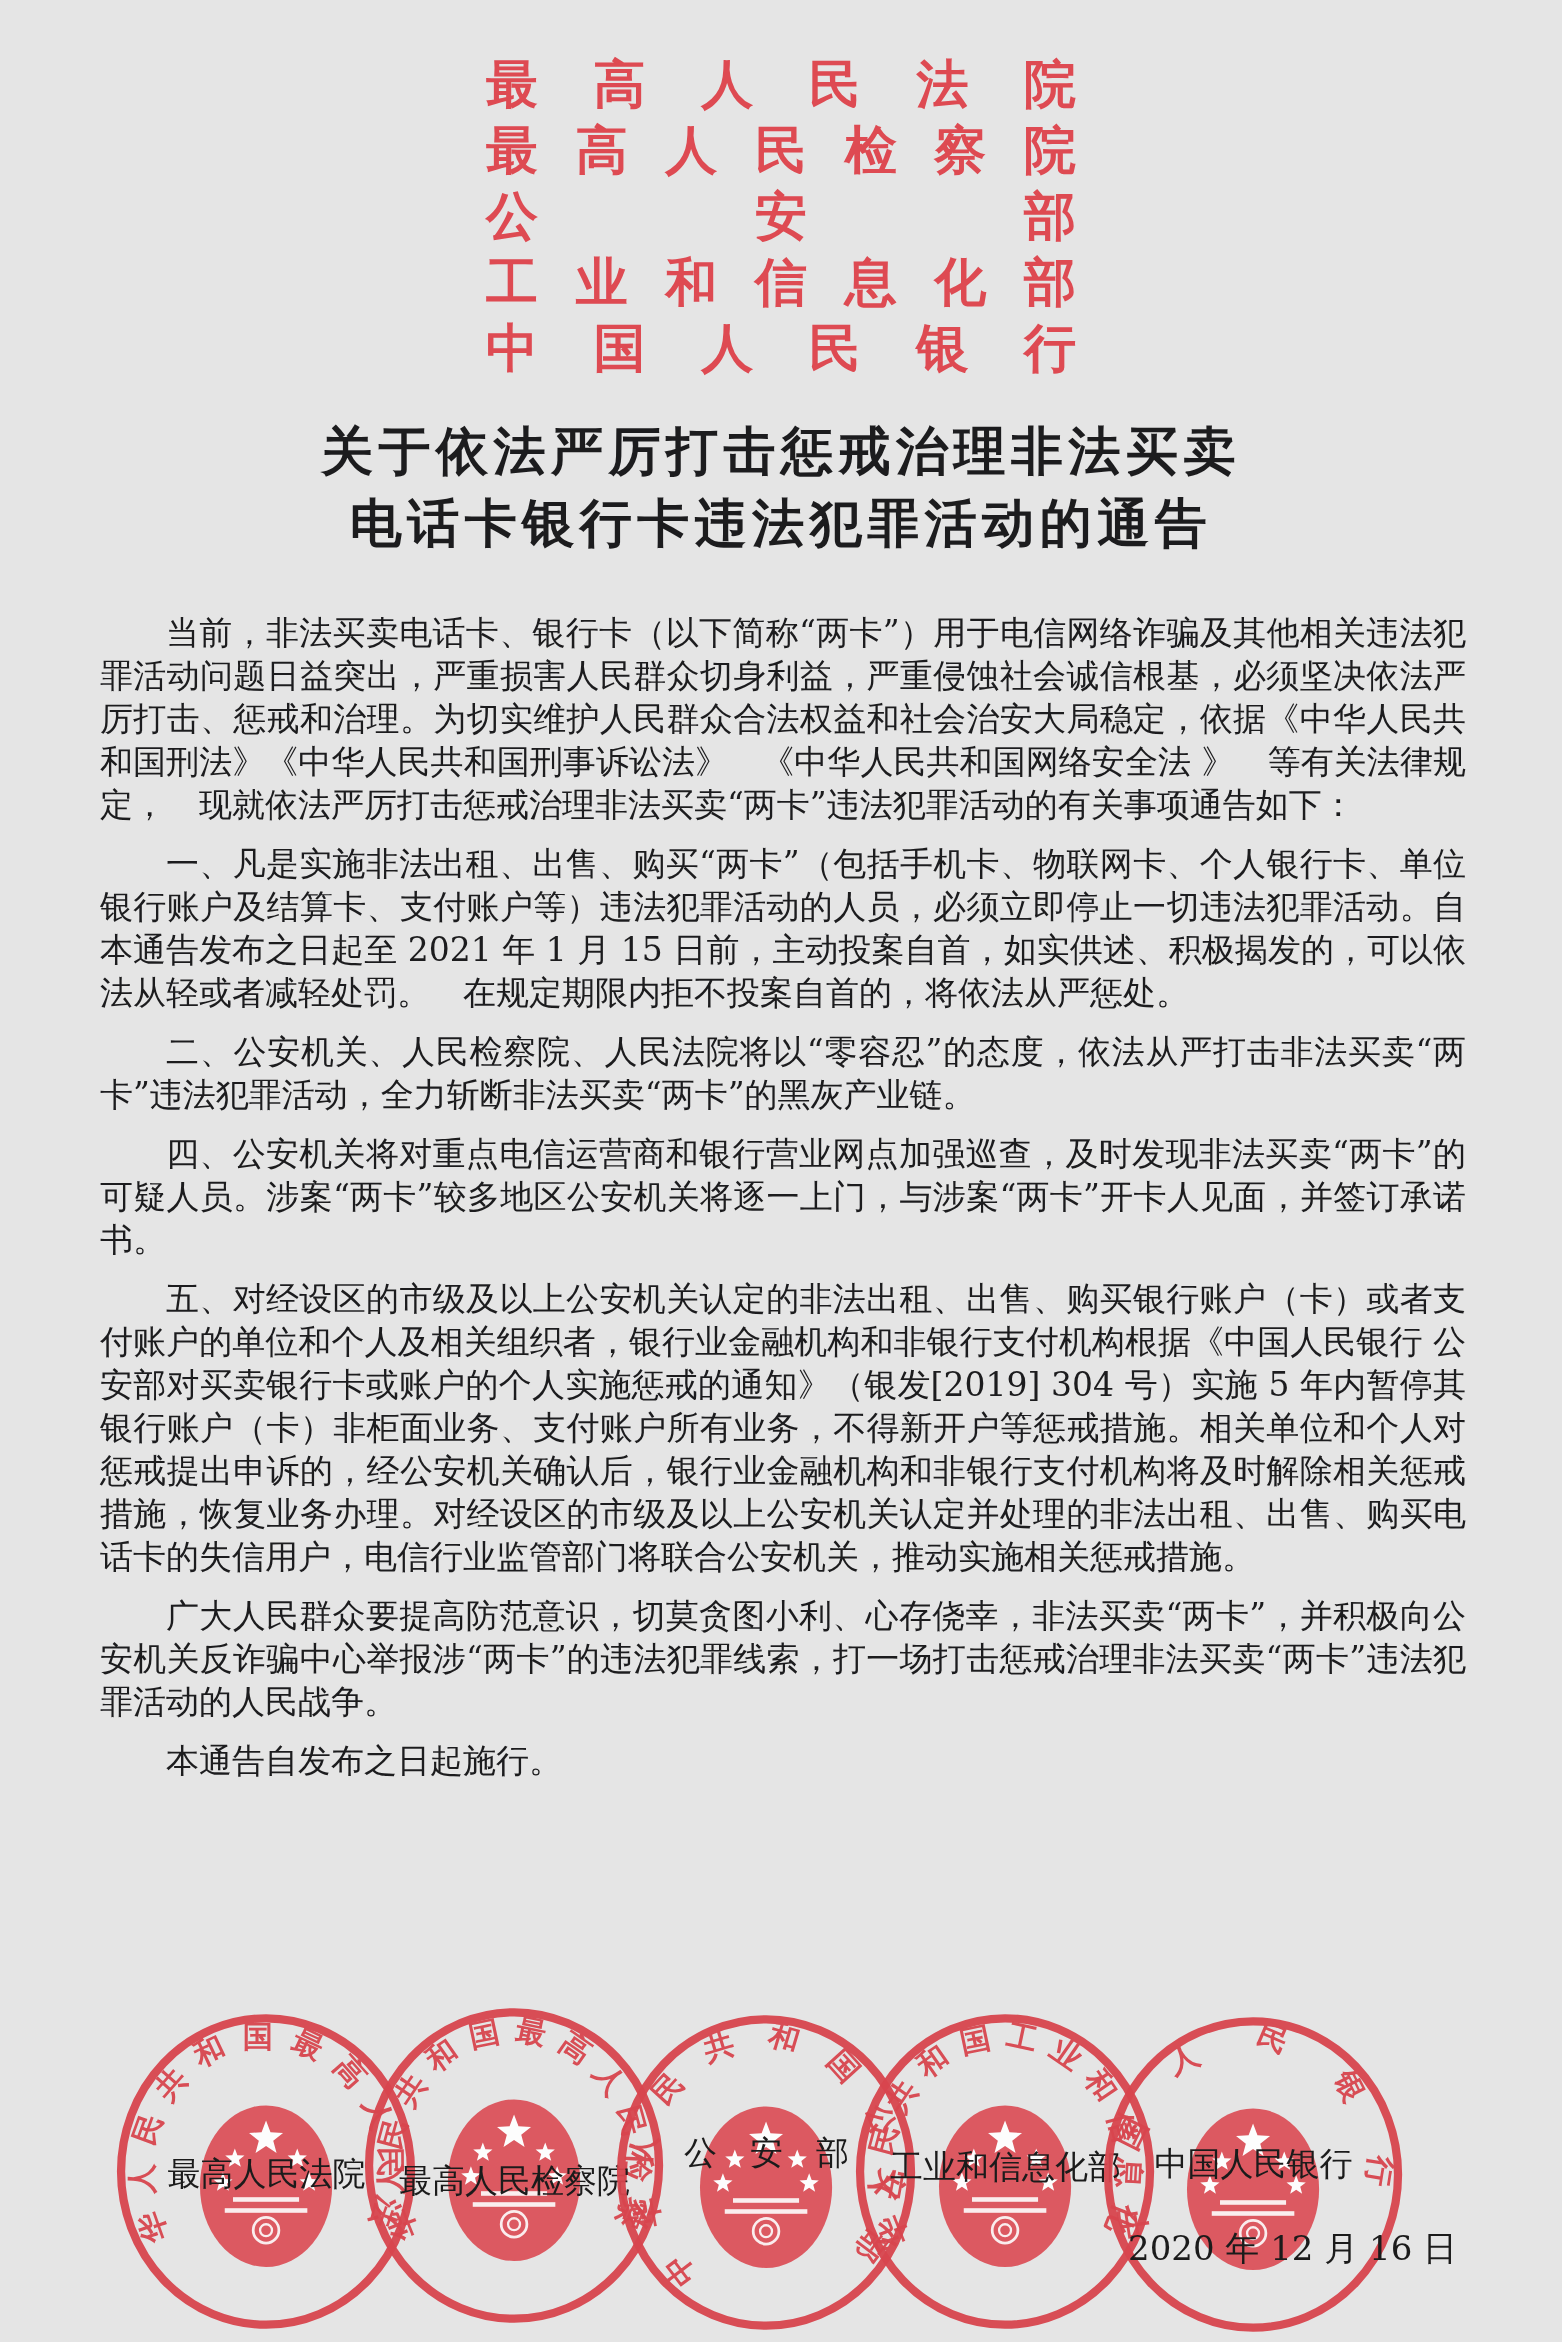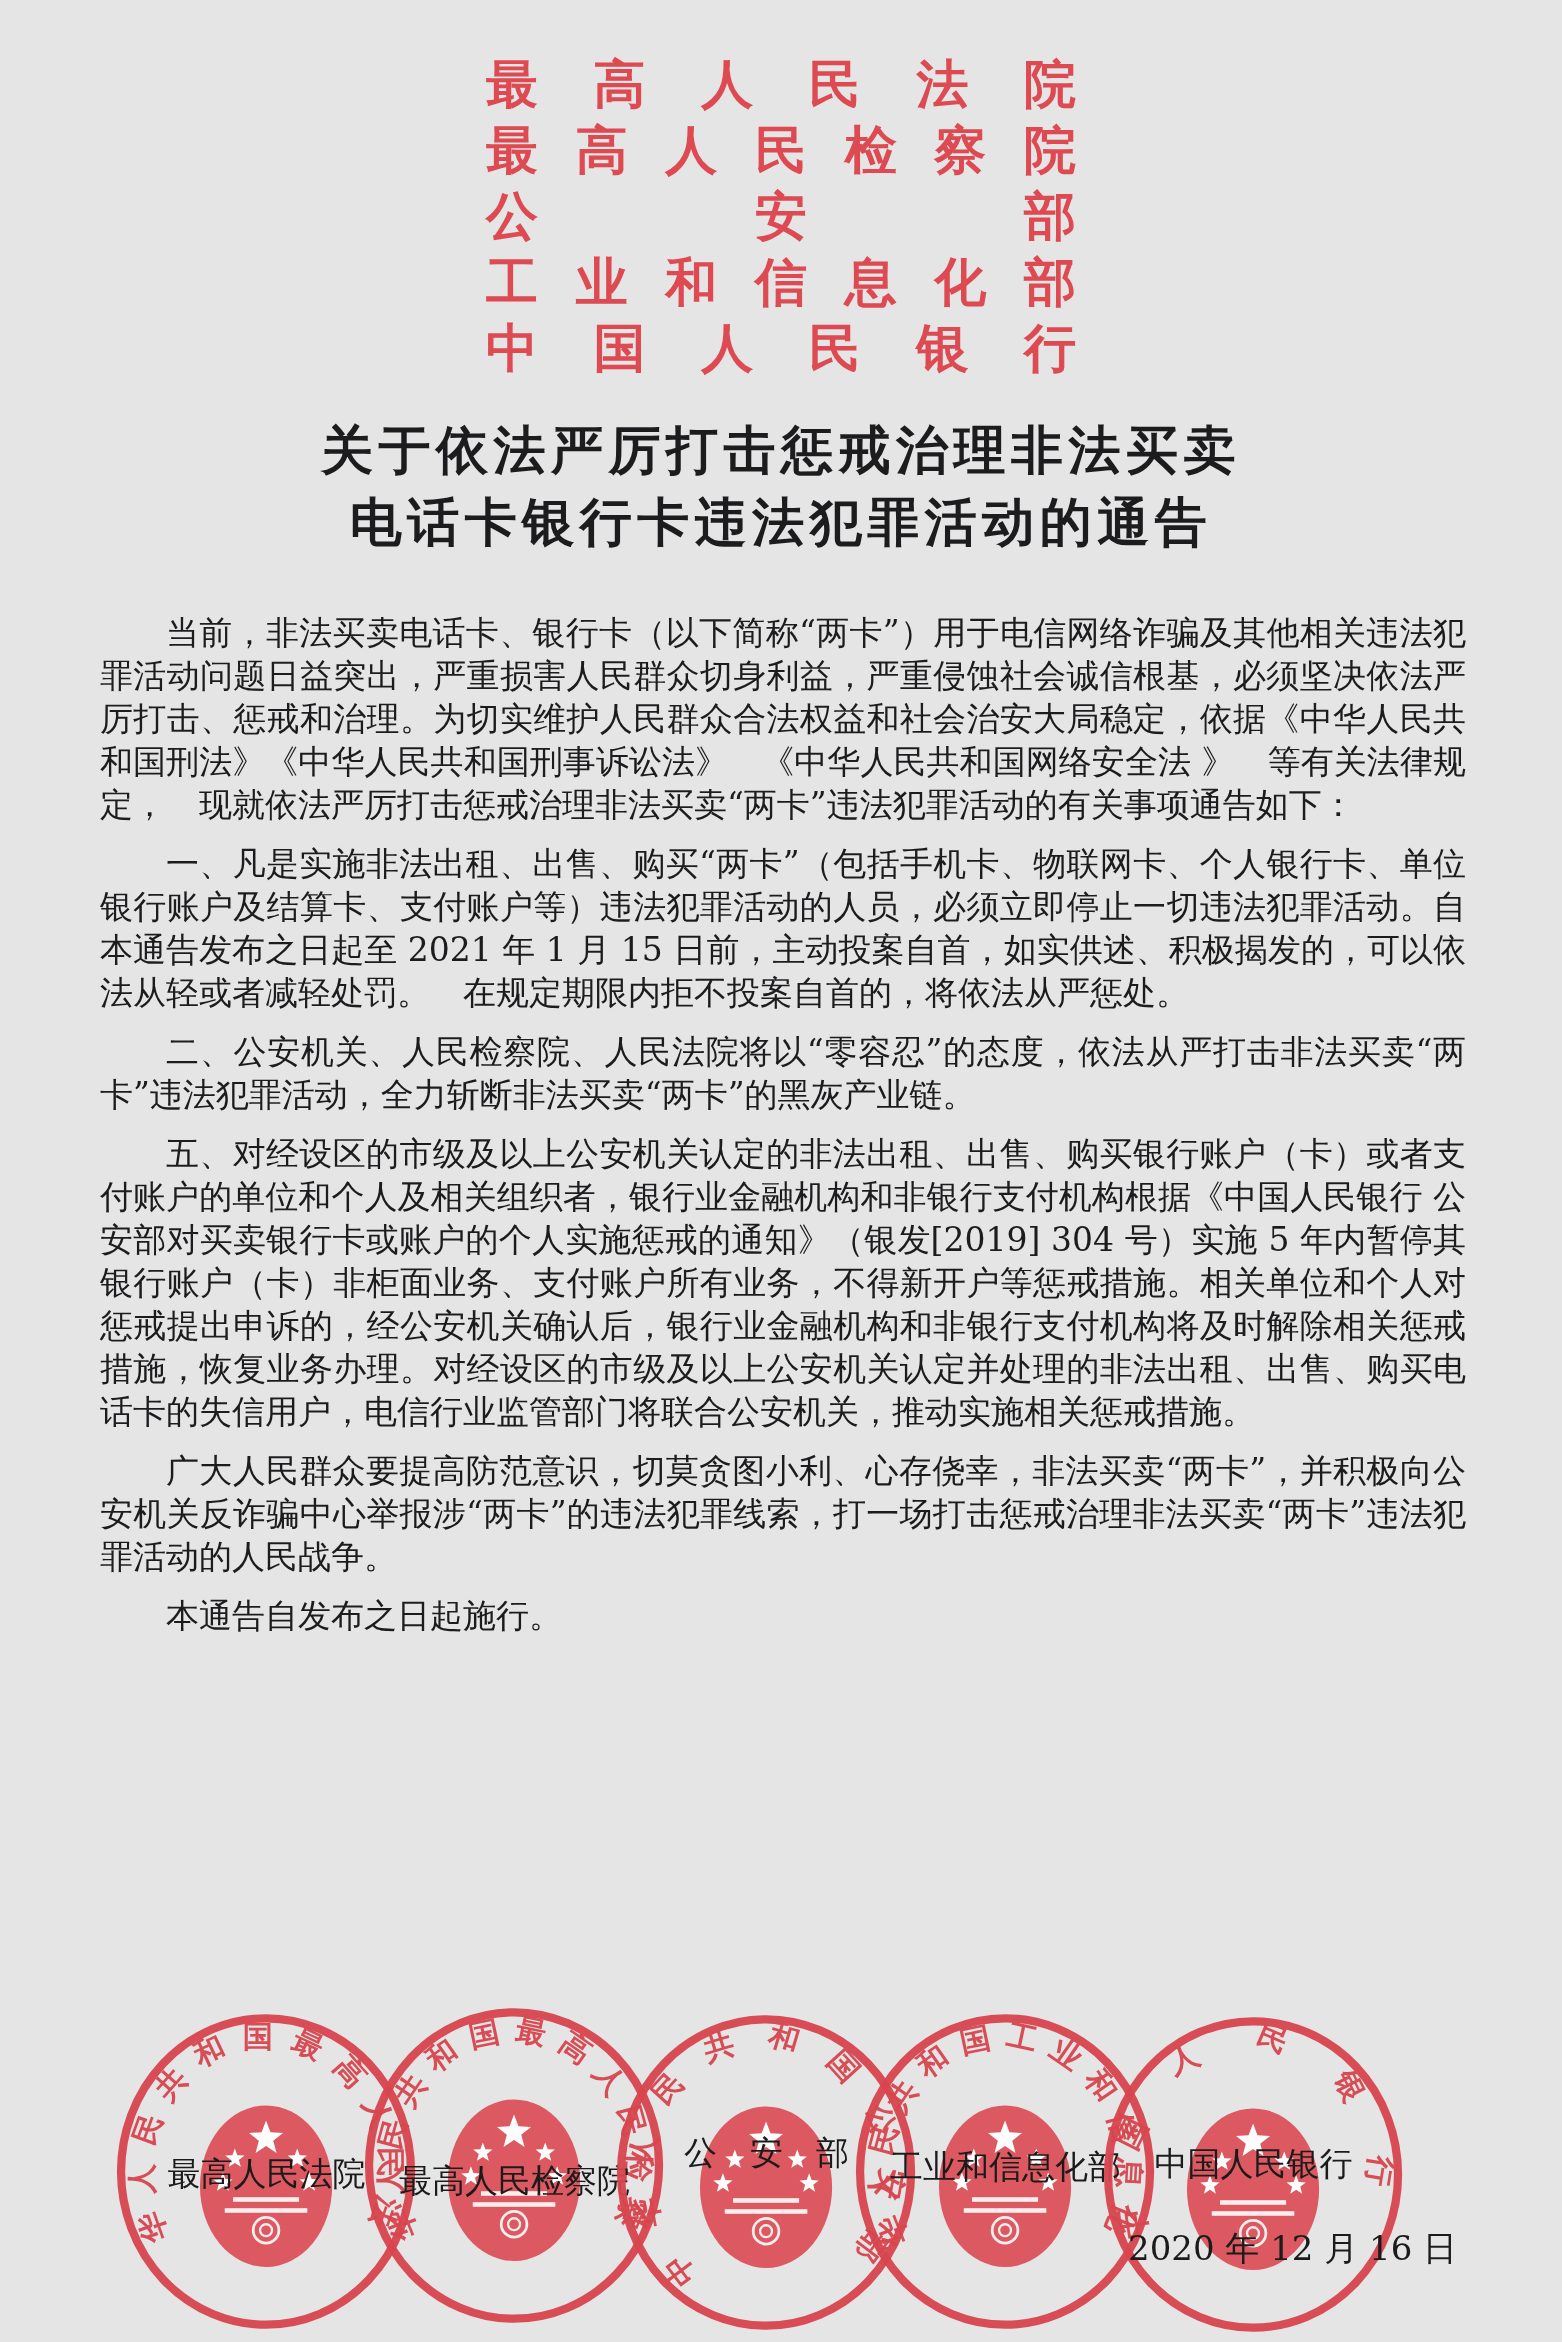--- a/index.html
+++ b/index.html
@@ -25,21 +25,21 @@
     font-weight:600;
   }
   
   .title{
     position:absolute;top:415px;left:0;width:100%;
     margin:0;text-align:center;
     color:var(--body-black,#161616);
     font-size:52px;line-height:72px;font-weight:bold;
     letter-spacing:5.5px;
   }
-  .title-line{display:block;font-family:Liberation Serif, serif;}
+  .title-line{display:block;}
   
   .body-text{
     position:absolute;top:595px;left:84px;width:1398px;
     color:var(--body-black,#1c1c1e);
     font-size:33px;line-height:43px;
     text-align:justify;text-justify:inter-ideograph;
   }
   .body-text p{margin:16px;text-indent:2em;}
   
   .seals{position:absolute;top:2004px;left:0;width:1562px;height:339px;}
@@ -105,20 +105,21 @@
 
   <h1 class="title">
     <span class="title-line">关于依法严厉打击惩戒治理非法买卖</span>
     <span class="title-line">电话卡银行卡违法犯罪活动的通告</span>
   </h1>
 
   <main class="body-text">
     <p>当前，非法买卖电话卡、银行卡（以下简称“两卡”）用于电信网络诈骗及其他相关违法犯罪活动问题日益突出，严重损害人民群众切身利益，严重侵蚀社会诚信根基，必须坚决依法严厉打击、惩戒和治理。为切实维护人民群众合法权益和社会治安大局稳定，依据《中华人民共和国刑法》《中华人民共和国刑事诉讼法》　《中华人民共和国网络安全法 》　等有关法律规定，　现就依法严厉打击惩戒治理非法买卖“两卡”违法犯罪活动的有关事项通告如下：</p>
     <p>一、凡是实施非法出租、出售、购买“两卡”（包括手机卡、物联网卡、个人银行卡、单位银行账户及结算卡、支付账户等）违法犯罪活动的人员，必须立即停止一切违法犯罪活动。自本通告发布之日起至 2021 年 1 月 15 日前，主动投案自首，如实供述、积极揭发的，可以依法从轻或者减轻处罚。　在规定期限内拒不投案自首的，将依法从严惩处。</p>
     <p>二、公安机关、人民检察院、人民法院将以“零容忍”的态度，依法从严打击非法买卖“两卡”违法犯罪活动，全力斩断非法买卖“两卡”的黑灰产业链。</p>
+    <p>四、公安机关将对重点电信运营商和银行营业网点加强巡查，及时发现非法买卖“两卡”的可疑人员。涉案“两卡”较多地区公安机关将逐一上门，与涉案“两卡”开卡人见面，并签订承诺书。</p>
     <p>五、对经设区的市级及以上公安机关认定的非法出租、出售、购买银行账户（卡）或者支付账户的单位和个人及相关组织者，银行业金融机构和非银行支付机构根据《中国人民银行 公安部对买卖银行卡或账户的个人实施惩戒的通知》（银发[2019] 304 号）实施 5 年内暂停其银行账户（卡）非柜面业务、支付账户所有业务，不得新开户等惩戒措施。相关单位和个人对惩戒提出申诉的，经公安机关确认后，银行业金融机构和非银行支付机构将及时解除相关惩戒措施，恢复业务办理。对经设区的市级及以上公安机关认定并处理的非法出租、出售、购买电话卡的失信用户，电信行业监管部门将联合公安机关，推动实施相关惩戒措施。</p>
     <p>广大人民群众要提高防范意识，切莫贪图小利、心存侥幸，非法买卖“两卡”，并积极向公安机关反诈骗中心举报涉“两卡”的违法犯罪线索，打一场打击惩戒治理非法买卖“两卡”违法犯罪活动的人民战争。</p>
     <p>本通告自发布之日起施行。</p>
   </main>
 
   <div class="seals">
 
     <div class="seal seal-1">
       <svg width="317" height="323" viewBox="0 0 345 352">
         <ellipse class="ring" cx="172" cy="176" rx="158" ry="167"></ellipse>

